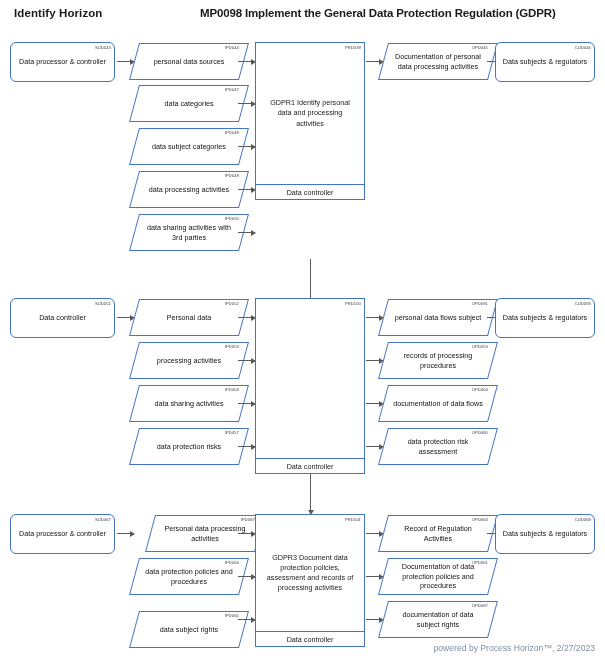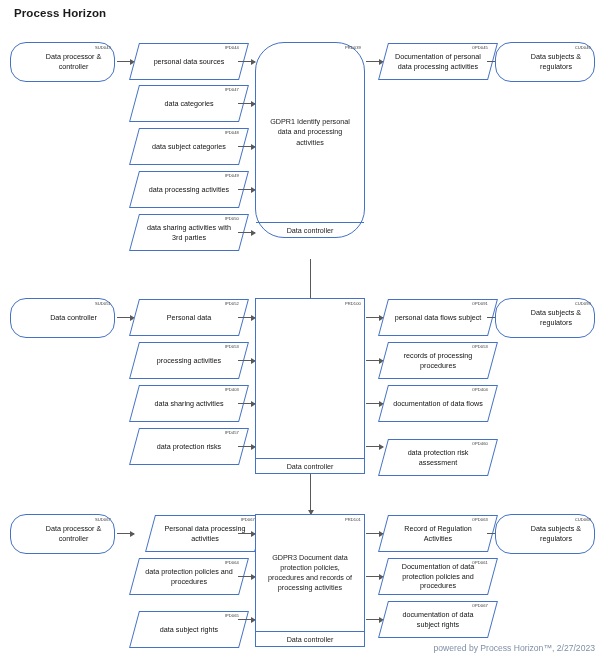--- a/index.html
+++ b/index.html
@@ -50,21 +50,21 @@
     justify-content: center;
     text-align: center;
     font-size: 7.2px;
     line-height: 1.35;
     color: #111;
     padding: 2px 6px;
   }
   .node .label { display: block; width: 100%; }
 
   
-  .node.rounded { border-radius: 16px; padding-left: 28px; }
+  .node.rounded { border-radius: 6px; }
 
   
   .skew-wrap { position: absolute; }
   .skew-wrap .skew-shape {
     position: absolute;
     inset: 0;
     border: 1.3px solid #4472c4;
     background: #fff;
     transform: skewX(-15deg);
   }
@@ -161,21 +161,22 @@
     bottom: 6px;
     font-size: 8.6px;
     color: #7f8fa6;
     white-space: nowrap;
   }
 </style>
 </head>
 <body>
 
 <div class="header">
-  <div class="brand">Process Horizon</div>
+  <div class="brand">Identify Horizon</div>
+  <div class="doc-title">MP0098 Implement the General Data Protection Regulation (GDPR)</div>
 </div>
 
 <div class="canvas">
 
   <div>
 
     <div class="node rounded" style="left:10px; top:42px; width:105px; height:40px;">
       <span class="code">SUD043</span>
       <span class="label">Data processor &amp; controller</span>
     </div>
@@ -209,21 +210,21 @@
     </div>
     <div class="arrow-h" style="left:238px; top:189px; width:17px;"></div>
 
     <div class="skew-wrap" style="left:134px; top:214px; width:110px; height:37px;">
       <div class="skew-shape"></div>
       <span class="code">IPD050</span>
       <div class="skew-text">data sharing activities with 3rd parties</div>
     </div>
     <div class="arrow-h" style="left:238px; top:232px; width:17px;"></div>
 
-    <div class="proc" style="left:255px; top:42px; width:110px; height:196px;border-radius:29px;">
+    <div class="proc" style="left:255px; top:42px; width:110px; height:158px;">
       <span class="code">PRD039</span>
       <div class="proc-body">GDPR1 Identify personal data and processing activities</div>
       <div class="proc-footer">Data controller</div>
     </div>
     <div class="arrow-h" style="left:366px; top:61px; width:17px;"></div>
 
     <div class="skew-wrap" style="left:383px; top:43px; width:110px; height:37px;">
       <div class="skew-shape"></div>
       <span class="code">OPD045</span>
       <div class="skew-text">Documentation of personal data processing activities</div>
@@ -295,21 +296,21 @@
       <span class="code">OPD053</span>
       <div class="skew-text">records of processing procedures</div>
     </div>
 
     <div class="skew-wrap" style="left:383px; top:385px; width:110px; height:37px;">
       <div class="skew-shape"></div>
       <span class="code">OPD404</span>
       <div class="skew-text">documentation of data flows</div>
     </div>
 
-    <div class="skew-wrap" style="left:383px; top:439px; width:110px; height:37px;">
+    <div class="skew-wrap" style="left:383px; top:428px; width:110px; height:37px;">
       <div class="skew-shape"></div>
       <span class="code">OPD460</span>
       <div class="skew-text">data protection risk assessment</div>
     </div>
 
     <div class="arrow-h" style="left:487px; top:317px; width:17px;"></div>
 
     <div class="node rounded" style="left:495px; top:298px; width:100px; height:40px;">
       <span class="code">CUD093</span>
       <span class="label">Data subjects &amp; regulators</span>
@@ -342,21 +343,21 @@
 
     <div class="skew-wrap" style="left:134px; top:611px; width:110px; height:37px;">
       <div class="skew-shape"></div>
       <span class="code">IPD065</span>
       <div class="skew-text">data subject rights</div>
     </div>
     <div class="arrow-h" style="left:238px; top:619px; width:17px;"></div>
 
     <div class="proc" style="left:255px; top:514px; width:110px; height:133px;">
       <span class="code">PRD101</span>
-      <div class="proc-body">GDPR3 Document data protection policies, procedures and records of processing activities</div>
+      <div class="proc-body">GDPR3 Document data protection policies, assessment and records of processing activities</div>
       <div class="proc-footer">Data controller</div>
     </div>
 
     <div class="arrow-h" style="left:366px; top:533px; width:17px;"></div>
     <div class="arrow-h" style="left:366px; top:576px; width:17px;"></div>
     <div class="arrow-h" style="left:366px; top:619px; width:17px;"></div>
 
     <div class="skew-wrap" style="left:383px; top:515px; width:110px; height:37px;">
       <div class="skew-shape"></div>
       <span class="code">OPD063</span>

